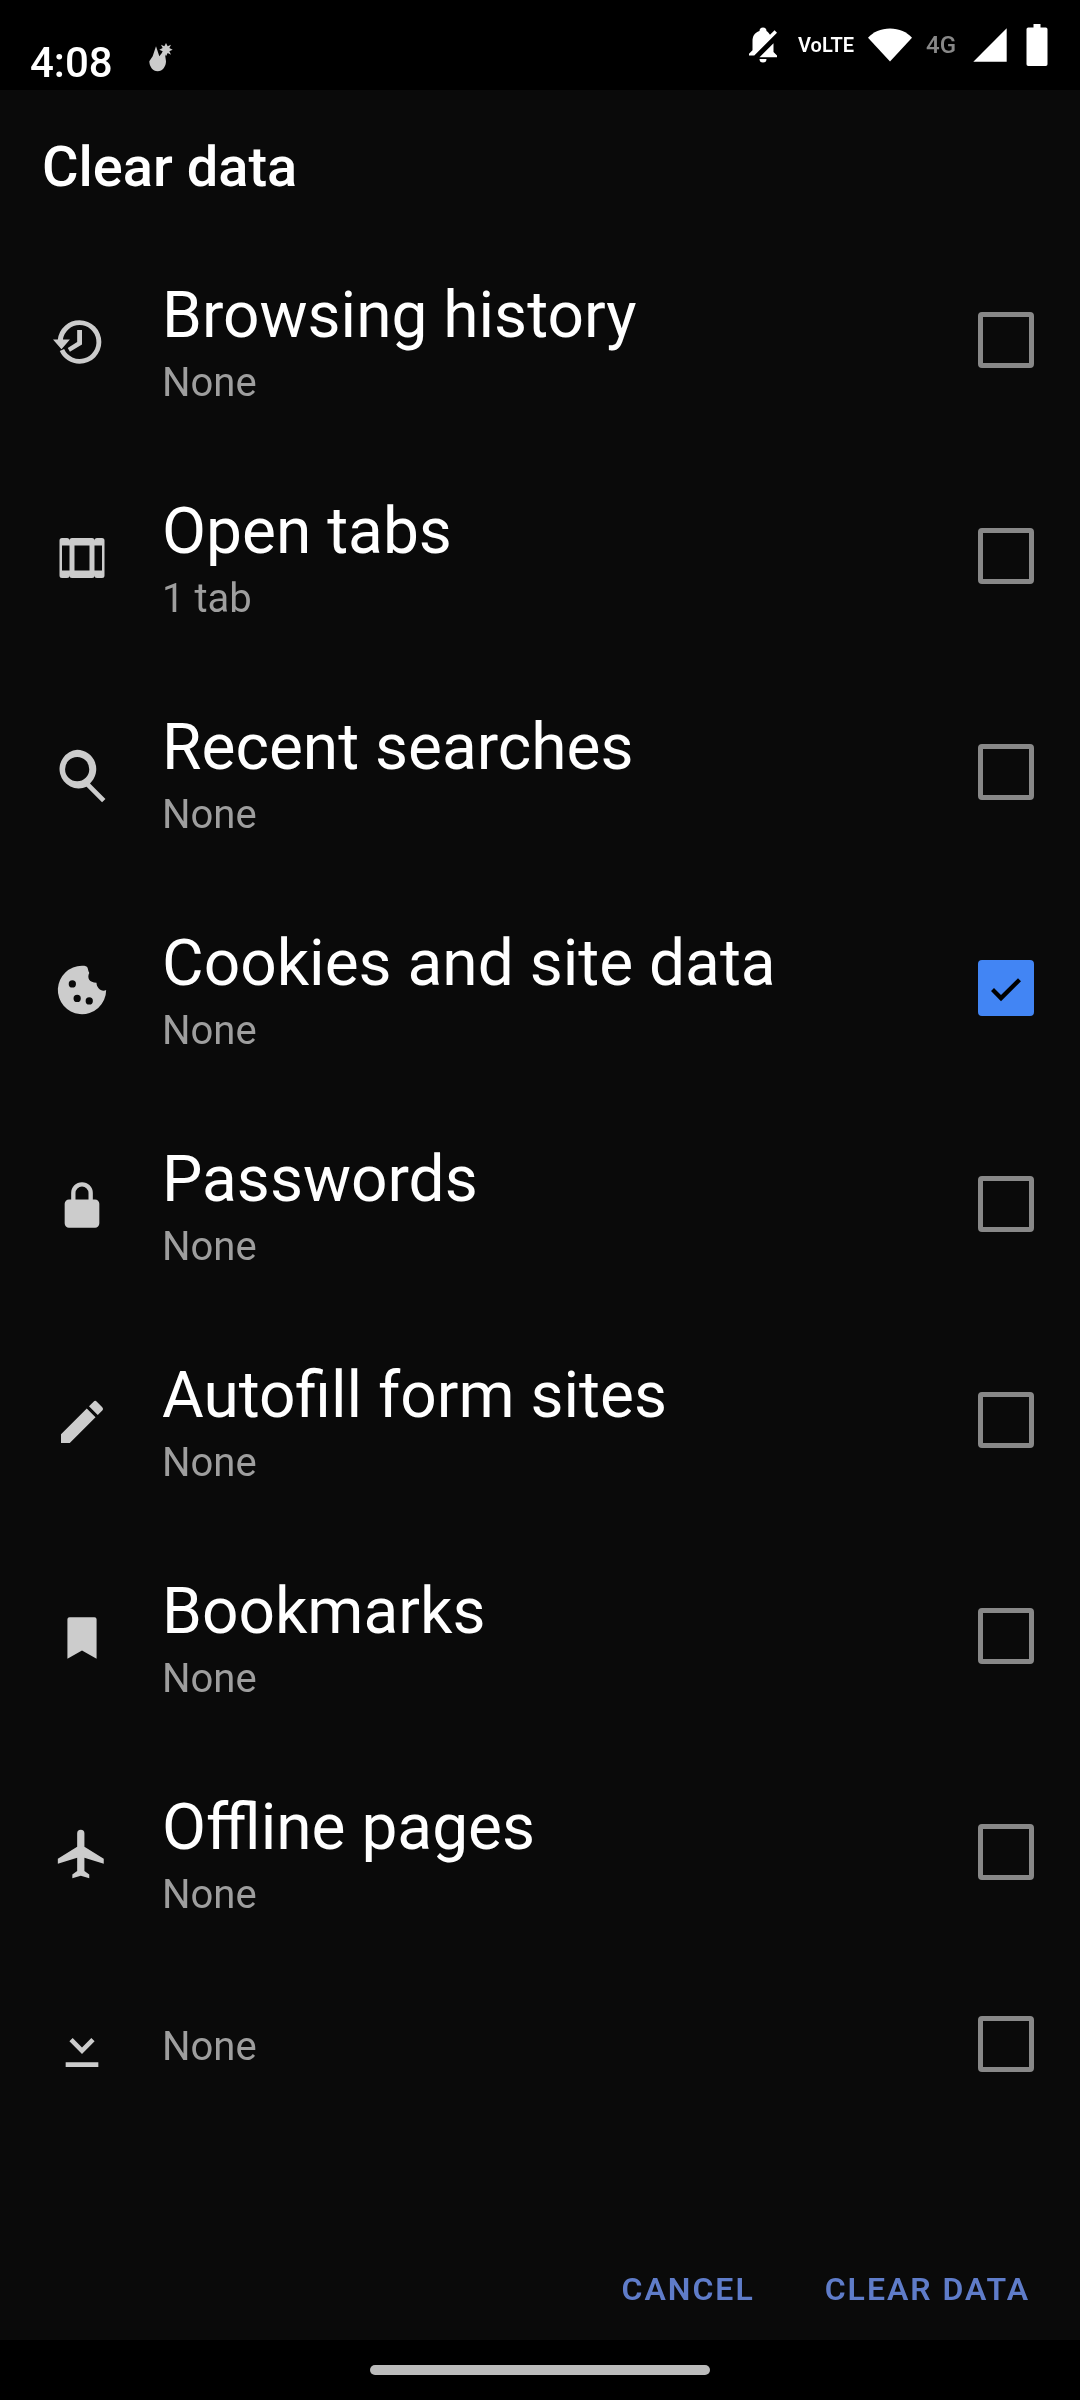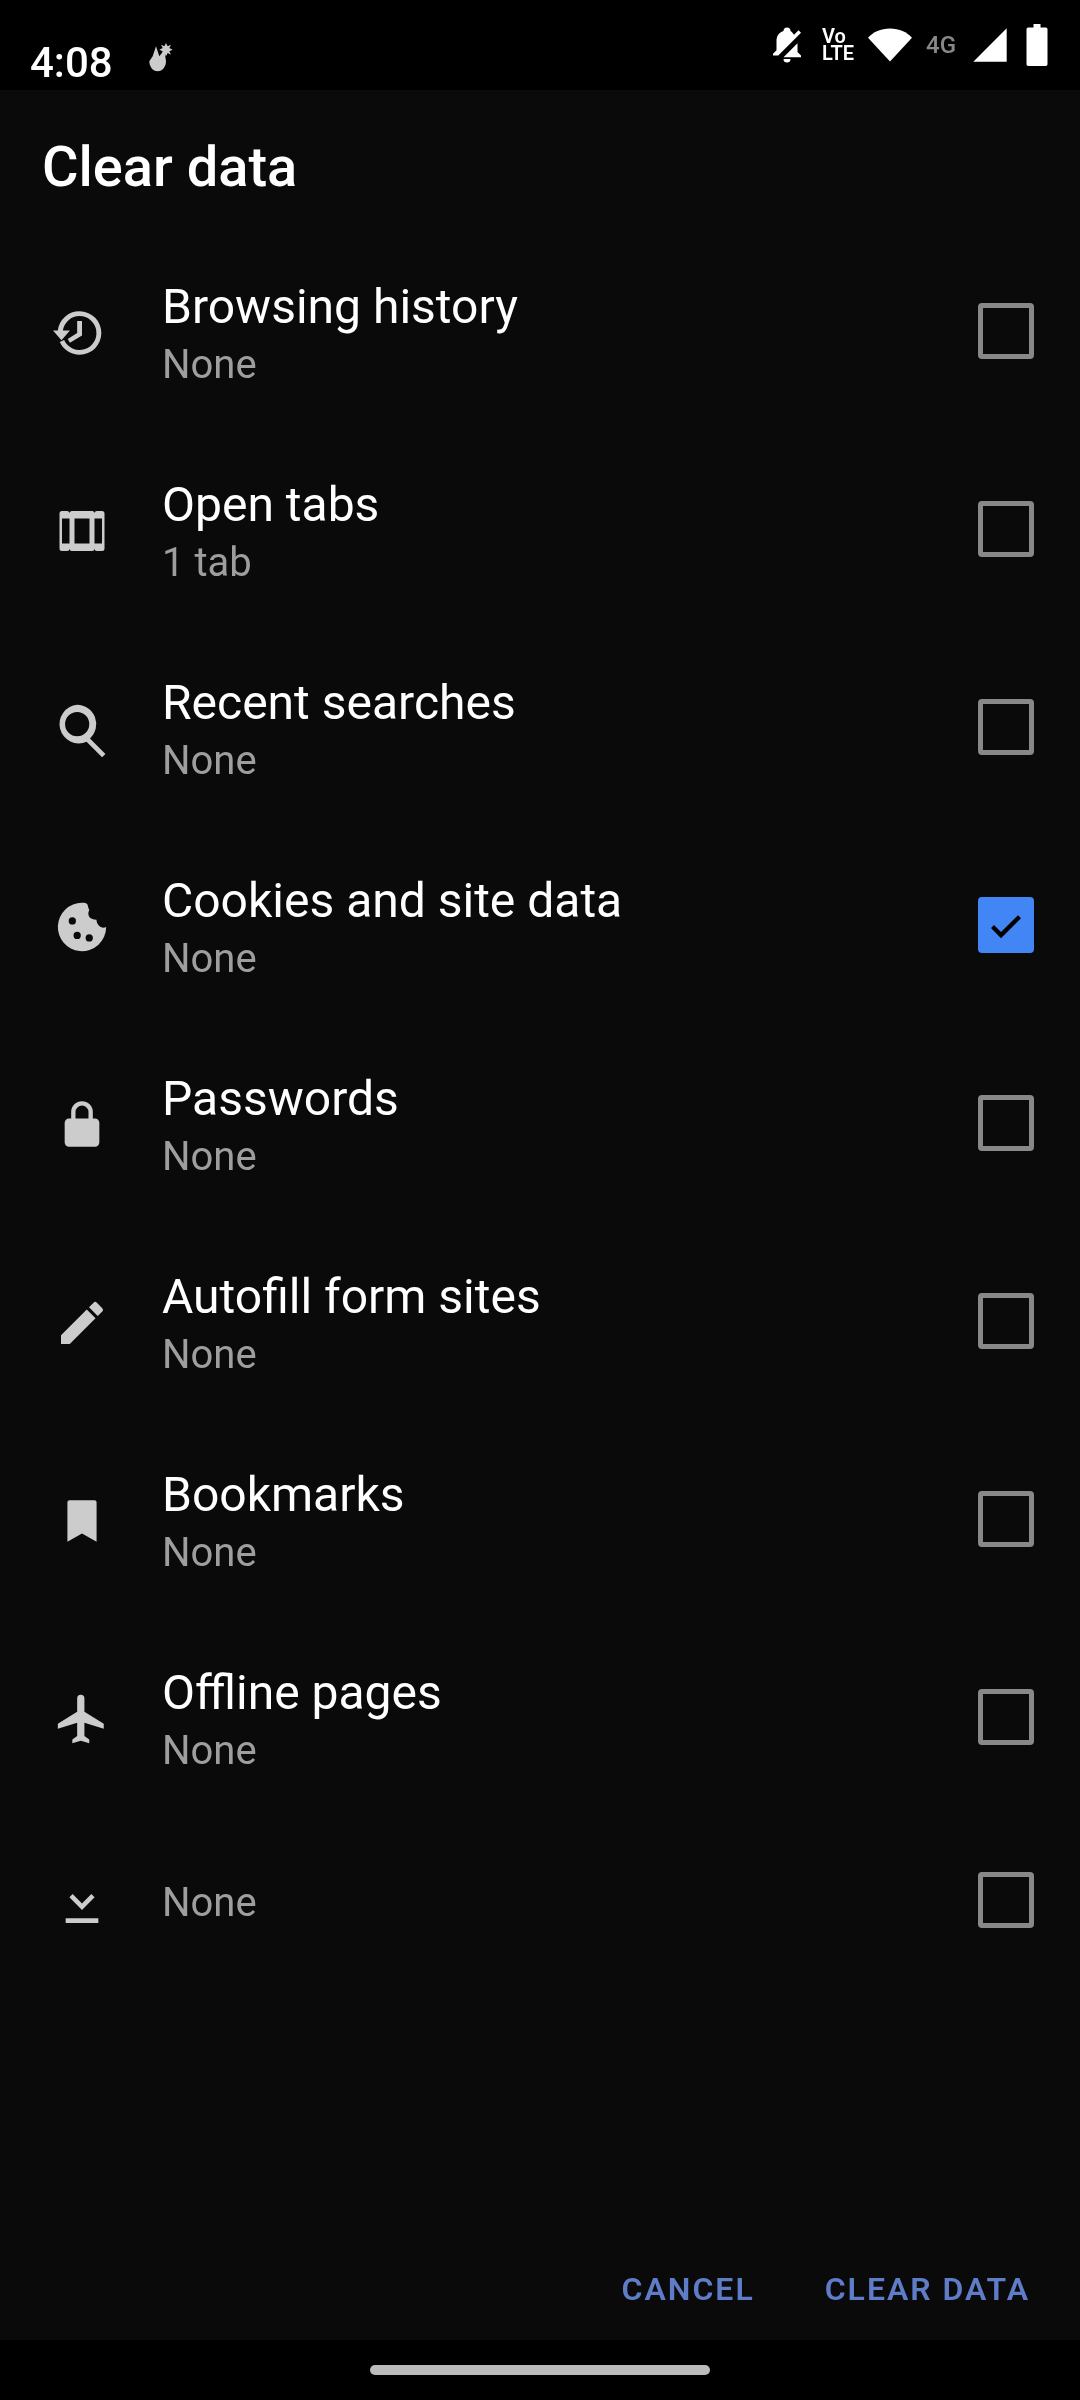--- a/index.html
+++ b/index.html
@@ -3,31 +3,31 @@
   <meta charset="utf-8">
   <style>
     * { margin: 0; padding: 0; box-sizing: border-box; }
     html, body { width: 1080px; height: 2400px; background: #000; font-family: Roboto, -apple-system, sans-serif; overflow: hidden; }
     .screen { width: 1080px; height: 2400px; background: #000; position: relative; display: flex; flex-direction: column; }
     
     .status-bar { height: 90px; display: flex; align-items: center; justify-content: space-between; padding: 0 30px; color: #fff; font-size: 42px; font-weight: 500; }
     .status-left { display: flex; align-items: flex-start; gap: 28px; margin-top: 36px; }
     .status-right { display: flex; align-items: center; gap: 14px; }
     .status-right svg { display: block; }
-    .lte-stack { display: flex; flex-direction: column; line-height: 0.85; font-size: 20px; font-weight: 600; }
+    .lte-stack { display: flex; flex-direction: row; line-height: 0.85; font-size: 20px; font-weight: 600; }
     .fourg { font-size: 24px; color: #888; font-weight: 500; }
     
     .main { flex: 1; background: #0a0a0a; display: flex; flex-direction: column; }
     .page-title { font-size: 56px; font-weight: 500; color: #fff; padding: 44px 42px 34px 42px; }
     
     .list { flex: 1; overflow: hidden; }
     .row { display: flex; align-items: center; padding: 44px 42px; gap: 40px; }
     .row-icon { width: 80px; height: 80px; display: flex; align-items: center; justify-content: center; flex-shrink: 0; }
     .row-text { flex: 1; display: flex; flex-direction: column; gap: 6px; }
-    .row-title { font-size: 48px; color: #fff; font-weight: 400; }
+    .row-title { font-size: 64px; color: #fff; font-weight: 400; }
     .row-sub { font-size: 40px; color: #9e9e9e; }
     .row-check { width: 60px; height: 60px; flex-shrink: 0; position: relative; }
     .checkbox-box { width: 56px; height: 56px; border: 5px solid #888; border-radius: 4px; }
     .checkbox-box.checked { background: #4285F4; border-color: #4285F4; display: flex; align-items: center; justify-content: center; }
     
     .footer { display: flex; justify-content: flex-end; align-items: center; gap: 70px; padding: 26px 50px 32px 50px; }
     .btn { font-size: 32px; font-weight: 600; color: #5f7cc9; letter-spacing: 2px; }
     
     .nav-bar { height: 60px; background: #000; display: flex; align-items: center; justify-content: center; }
     .nav-pill { width: 340px; height: 10px; background: #bbb; border-radius: 10px; }

